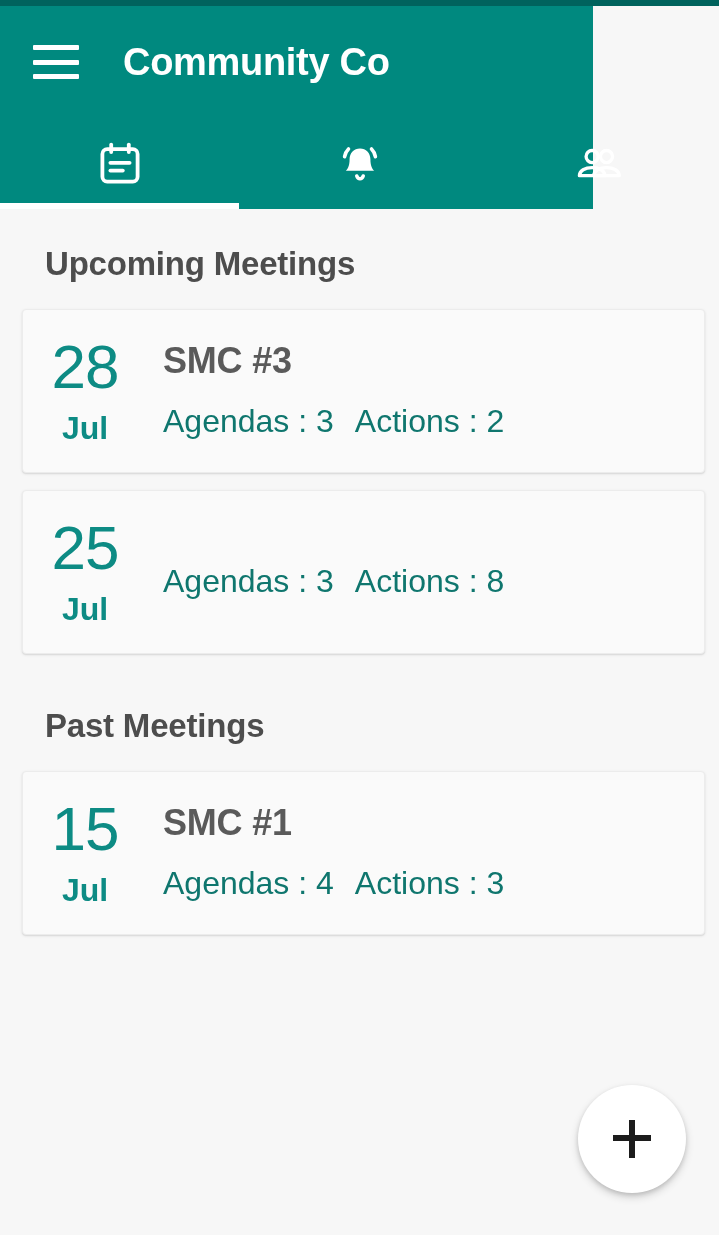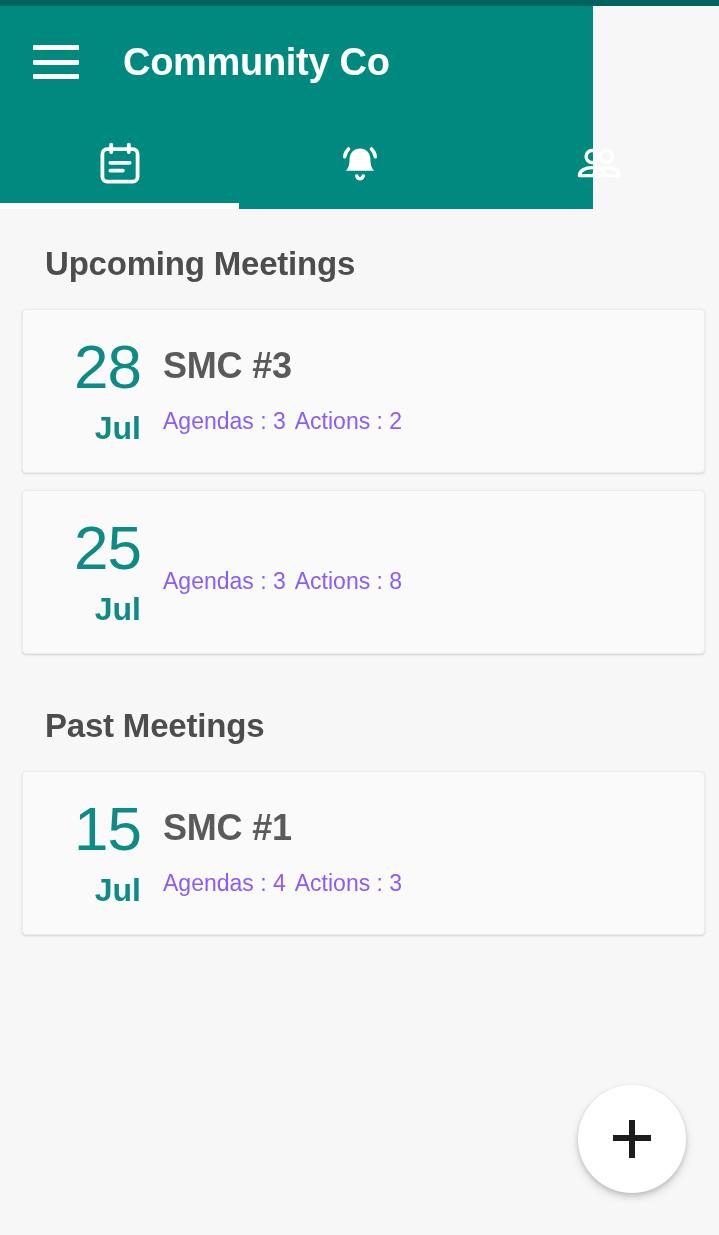--- a/index.html
+++ b/index.html
@@ -132,21 +132,21 @@
     box-shadow: 0 1px 3px rgba(0,0,0,0.10), 0 1px 1px rgba(0,0,0,0.05);
     display: flex;
     align-items: center;
     padding: 26px 0 28px 0;
     cursor: pointer;
   }
 
   .card-date {
     width: 118px;
     flex: 0 0 118px;
-    text-align: right;
+    text-align: center;
     color: #0d8b84;
     line-height: 1;
     padding-left: 6px;
   }
 
   .card-day {
     font-size: 62px;
     font-weight: 300;
     letter-spacing: -1px;
   }
@@ -164,24 +164,24 @@
 
   .card-name {
     color: #5a5a5a;
     font-size: 36px;
     font-weight: bold;
     letter-spacing: -0.2px;
   }
 
   .card-meta {
     margin-top: 21px;
-    color: #8b5cf6;
-    font-size: 23px;
-    display: flex;
-    gap: 9px;
+    color: #0f766e;
+    font-size: 32px;
+    display: flex;
+    gap: 21px;
   }
 
   .card-meta span { white-space: nowrap; }
 
   
   .fab {
     position: absolute;
     right: 33px;
     bottom: 42px;
     width: 108px;

